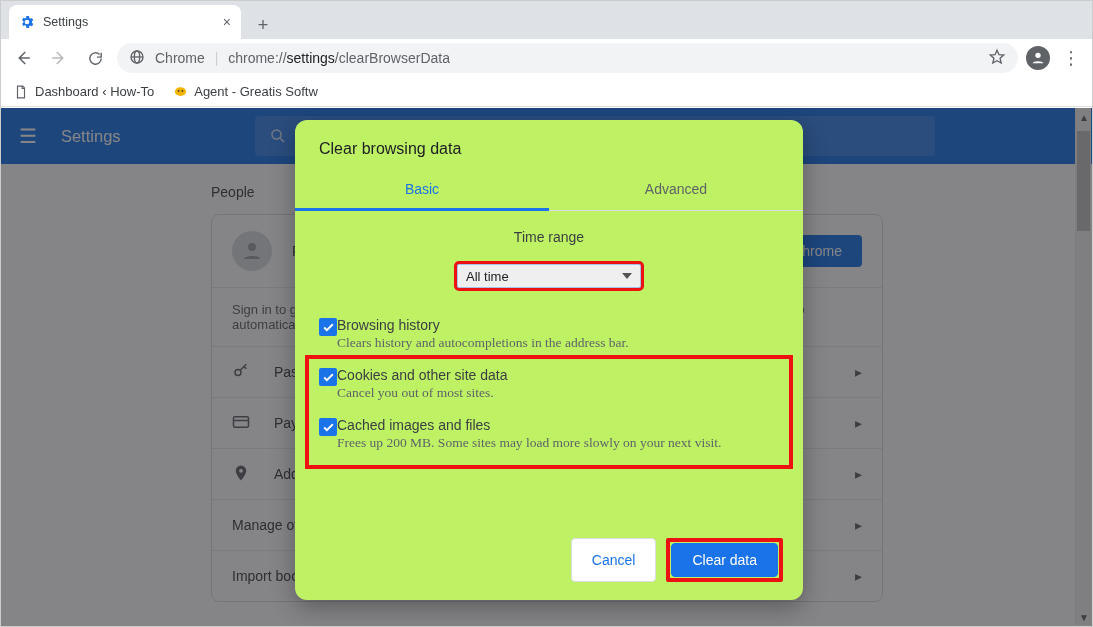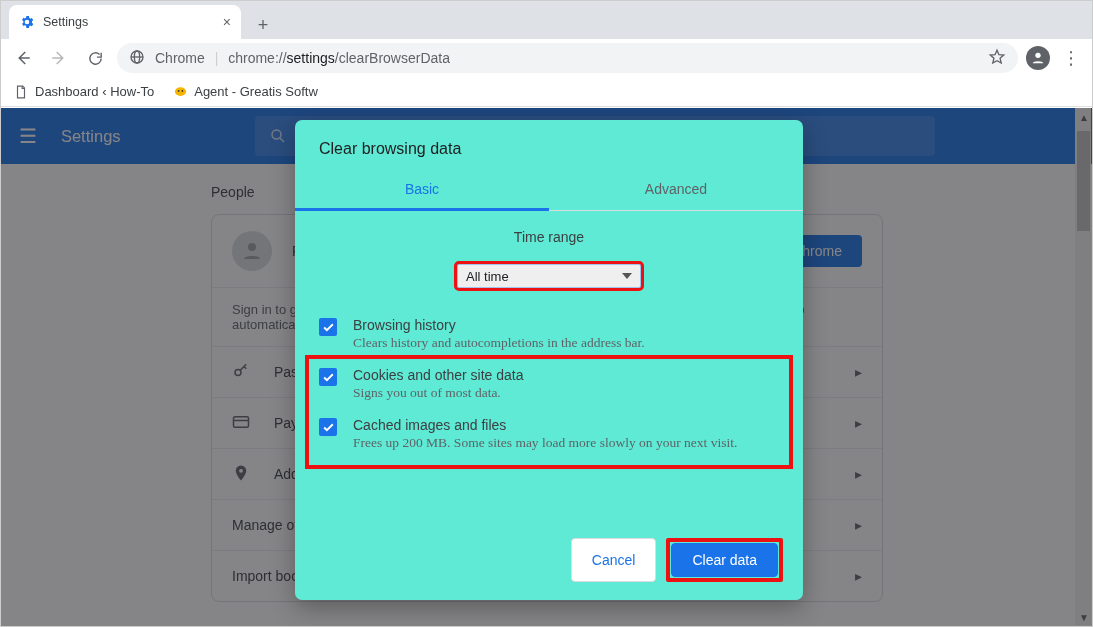--- a/index.html
+++ b/index.html
@@ -48,32 +48,32 @@
   .profdisc{ width:40px; height:40px; border-radius:50%; background:#dadce0; margin-right:20px; display:flex; align-items:center; justify-content:center;}
   .syncbtn{ margin-left:auto; background:#1a73e8; color:#fff; border:none; border-radius:4px; padding:8px 20px; font-size:14px;}
 
   
   .scrim{ position:absolute; inset:0; background:rgba(32,33,36,0.55); top:107px;}
   .scrollbar{ position:absolute; right:1px; top:107px; bottom:1px; width:16px; background:#f1f1f1;}
   .scrollthumb{ position:absolute; right:2px; top:130px; width:13px; height:100px; background:#c1c1c1;}
   .scrollarrow{ position:absolute; right:0; width:16px; height:16px; display:flex; align-items:center; justify-content:center; color:#606060; font-size:10px;}
 
   
-  .dialog{ position:absolute; left:294px; top:119px; width:508px; height:480px; background:#5eead4; border-radius:7px; box-shadow:0 8px 24px rgba(0,0,0,0.3); display:flex; flex-direction:column;}
+  .dialog{ position:absolute; left:294px; top:119px; width:508px; height:480px; background:#bef264; border-radius:12px; box-shadow:0 8px 24px rgba(0,0,0,0.3); display:flex; flex-direction:column;}
   .dlgtitle{ padding:20px 24px 12px; font-size:16px; color:#202124;}
   .tabs{ display:flex; border-bottom:1px solid #dadce0;}
   .tabbtn{ flex:1; text-align:center; padding:11px 0; font-size:14px; color:#5f6368;}
   .tabbtn.active{ color:#1a73e8; font-weight:500; border-bottom:3px solid #1a73e8; margin-bottom:-1px;}
   .dlgbody{ padding:18px 24px 8px; flex:1; font-size:14px; color:#3c4043;}
   .tr-row{ display:flex; align-items:center; gap:18px; margin-bottom:20px;flex-direction:column;}
   .tr-label{ font-size:14px; color:#3c4043;}
   .selectwrap{ position:relative;}
   .selectbox{ width:186px; height:26px; border:2px solid rgba(26,115,232,.35); outline:3px solid #e11; outline-offset:-1px; border-radius:3px; background:#efefef; display:flex; align-items:center; padding:0 8px; font-size:13px; color:#202124; justify-content:space-between;}
   .selectbox .tri{ width:0; height:0; border-left:5px solid transparent; border-right:5px solid transparent; border-top:6px solid #555;}
-  .opt{ display:flex; gap:16px; padding:8px 0;}
+  .opt{ display:flex; padding:8px 0;}
   .opt .cb{ width:18px; height:18px; border-radius:2px; background:#1a73e8; display:flex; align-items:center; justify-content:center; color:#fff; flex-shrink:0; margin-top:1px;}
   .opt .lbls .t1{ font-size:14px; color:#3c4043;}
   .opt .lbls .t2{ font-size:13.5px; color:#5f6368; margin-top:2px;font-family:Liberation Serif, serif;}
   .redbox{ border:4px solid #e11; margin:-4px -14px -4px -14px; padding:0 10px 6px 10px;}
   .dlgfooter{ padding:14px 20px 18px; display:flex; justify-content:flex-end; gap:10px;}
   .btn{ padding:8px 20px; border-radius:4px; font-size:14px; border:1px solid #dadce0; background:#fff; color:#1a73e8; font-weight:500;}
   .btn.primary{ background:#1a73e8; color:#fff; border-color:#1a73e8;}
   .redwrap{ border:4px solid #e11; padding:1px; border-radius:2px;}
 </style>
 </head>
@@ -284,21 +284,21 @@
 
     <div class="redbox">
       <div class="opt">
         <span class="cb">
           <svg width="13" height="13" viewBox="0 0 24 24">
               <path fill="none" stroke="#fff" stroke-width="3.5" d="M4 12l5 5L20 6"></path>
             </svg>
         </span>
         <div class="lbls">
           <div class="t1">Cookies and other site data</div>
-          <div class="t2">Signs you out of most data.</div>
+          <div class="t2">Cancel you out of most sites.</div>
         </div>
       </div>
       <div class="opt">
         <span class="cb">
           <svg width="13" height="13" viewBox="0 0 24 24">
               <path fill="none" stroke="#fff" stroke-width="3.5" d="M4 12l5 5L20 6"></path>
             </svg>
         </span>
         <div class="lbls">
           <div class="t1">Cached images and files</div>

